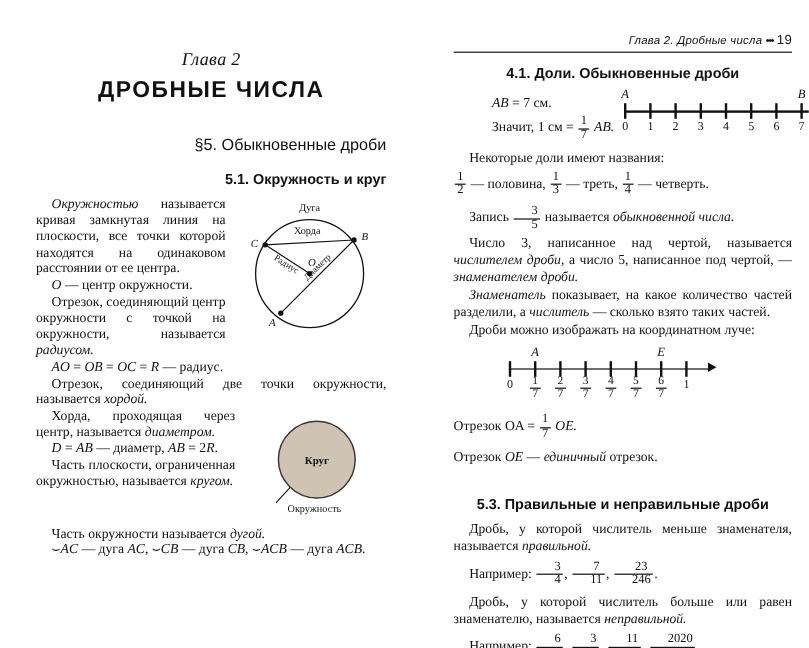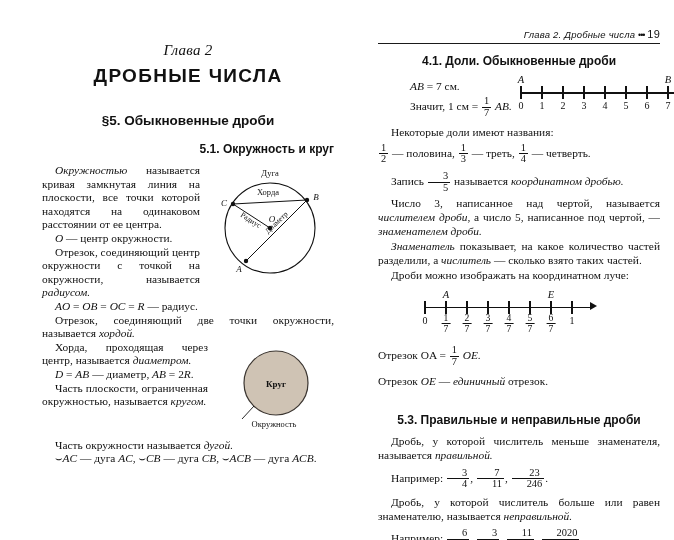--- a/index.html
+++ b/index.html
@@ -4,35 +4,35 @@
 <style>
   html,body{margin:0;padding:0;background:#ffffff;}
   body{
     width:674px;height:540px;overflow:hidden;
     font-family:"Liberation Serif", serif;
     color:#111;
   }
   .page{position:relative;width:674px;height:540px;background:#fff;}
 
   
-  .col-left{position:absolute;left:42px;top:30px;width:292px;}
+  .col-left{position:absolute;left:30px;top:30px;width:292px;}
   .col-right{position:absolute;left:378px;top:28px;width:282px;}
 
   
   .chapter-label{
     text-align:center;font-style:italic;font-size:15px;
     letter-spacing:.3px;margin:12px 0 4px 0;
   }
   .chapter-title{
     text-align:center;font-size:19px;font-weight:bold;
     letter-spacing:1.3px;margin:6px 0 26px 0;
     font-family:"Liberation Sans", sans-serif;
   }
   .section-title{
-    text-align:center;font-size:13.5px;font-weight:bold;
+    text-align:right;font-size:13.5px;font-weight:normal;
     font-family:"Liberation Sans", sans-serif;
     margin:18px 0 14px 0;
   }
   .subsection-title{
     text-align:right;font-size:12px;font-weight:bold;
     font-family:"Liberation Sans", sans-serif;
     margin:4px 0 8px 0;
   }
   .subsection-title-r{
     text-align:center;font-size:12px;font-weight:bold;
@@ -231,21 +231,21 @@
       — <span>четверть.</span>
     </div>
 
     <div class="mathline" style="margin-top:6px;text-indent:13px;">
       <span>Запись</span>
       <span class="frac">
         <span class="num">3</span>
         <span class="den">5</span>
       </span>
       <span>называется</span>
-      <span class="it">координатном дробью.</span>
+      <span class="it">обыкновенной числа.</span>
     </div>
 
     <p class="t" style="margin-top:4px;">Число 3, написанное над чертой, называется <span class="it">числителем дроби</span>, а число 5, написанное под чертой, — <span class="it">знаменателем дроби.</span></p>
 
     <p class="t" style="margin-top:2px;"><span class="it">Знаменатель</span> показывает, на какое количество частей разделили, а <span class="it">числитель</span> — сколько взято таких частей.</p>
 
     <p class="t" style="margin-top:2px;">Дроби можно изображать на координатном луче:</p>
 
     <div class="numline" style="margin:10px 0 0 46px;width:210px;height:44px;position:relative;">
       <div class="nl-axis" style="left:0;width:168px;"></div>

